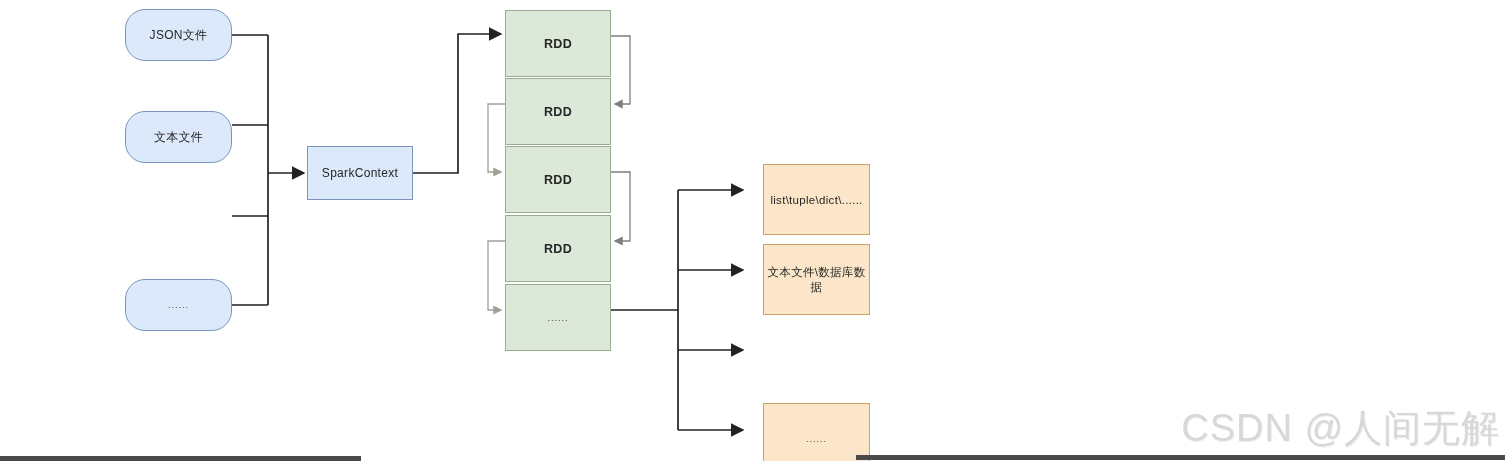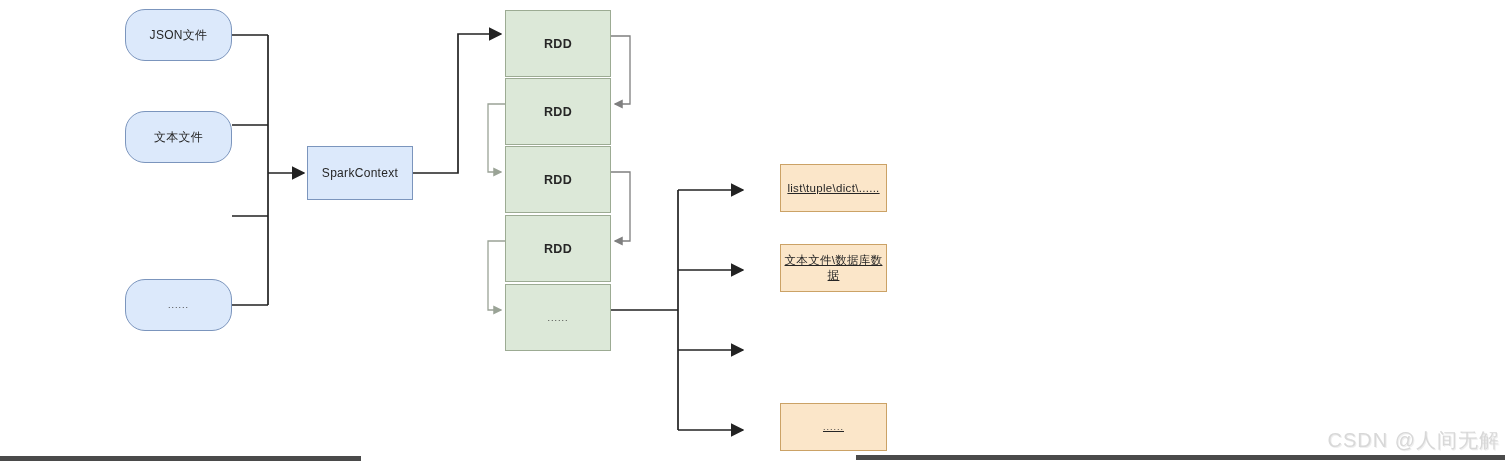--- a/index.html
+++ b/index.html
@@ -31,29 +31,28 @@
     left:307px; top:146px; width:106px; height:54px;
     background:var(--blue_fill); border:1px solid var(--blue_border);
     font-size:12px;
   }
   .rdd {
     left:505px; width:106px; height:67px;
     background:var(--green_fill); border:1px solid var(--green_border);
     font-size:12.5px; font-weight:600;
   }
   .out {
-    left:780px; width:107px; height:48px;
+    left:763px; width:107px; height:71px;
     background:var(--orange_fill); border:1px solid var(--orange_border);
     font-size:11.5px;
-    text-decoration:underline;
   }
   .dots { font-size:9px; font-weight:400; letter-spacing:1px; color:#3a3a3a; }
   .watermark {
     position:absolute; right:5px; bottom:7px; white-space:nowrap;
-    font-size:20px; letter-spacing:1px; color:var(--watermark_color);
+    font-size:38px; letter-spacing:1px; color:var(--watermark_color);
     text-shadow:1px 1px 0 #efefef;
   }
   .bar { position:absolute; background:var(--bar_color); }
   .bar-left  { left:0;     bottom:0;   width:361px; height:5px; }
   .bar-right { left:856px; bottom:1px; width:649px; height:5px; }
 </style>
 </head>
 <body>
 
 <div style="position:absolute;left:0;top:0;width:1505px;height:461px;">

